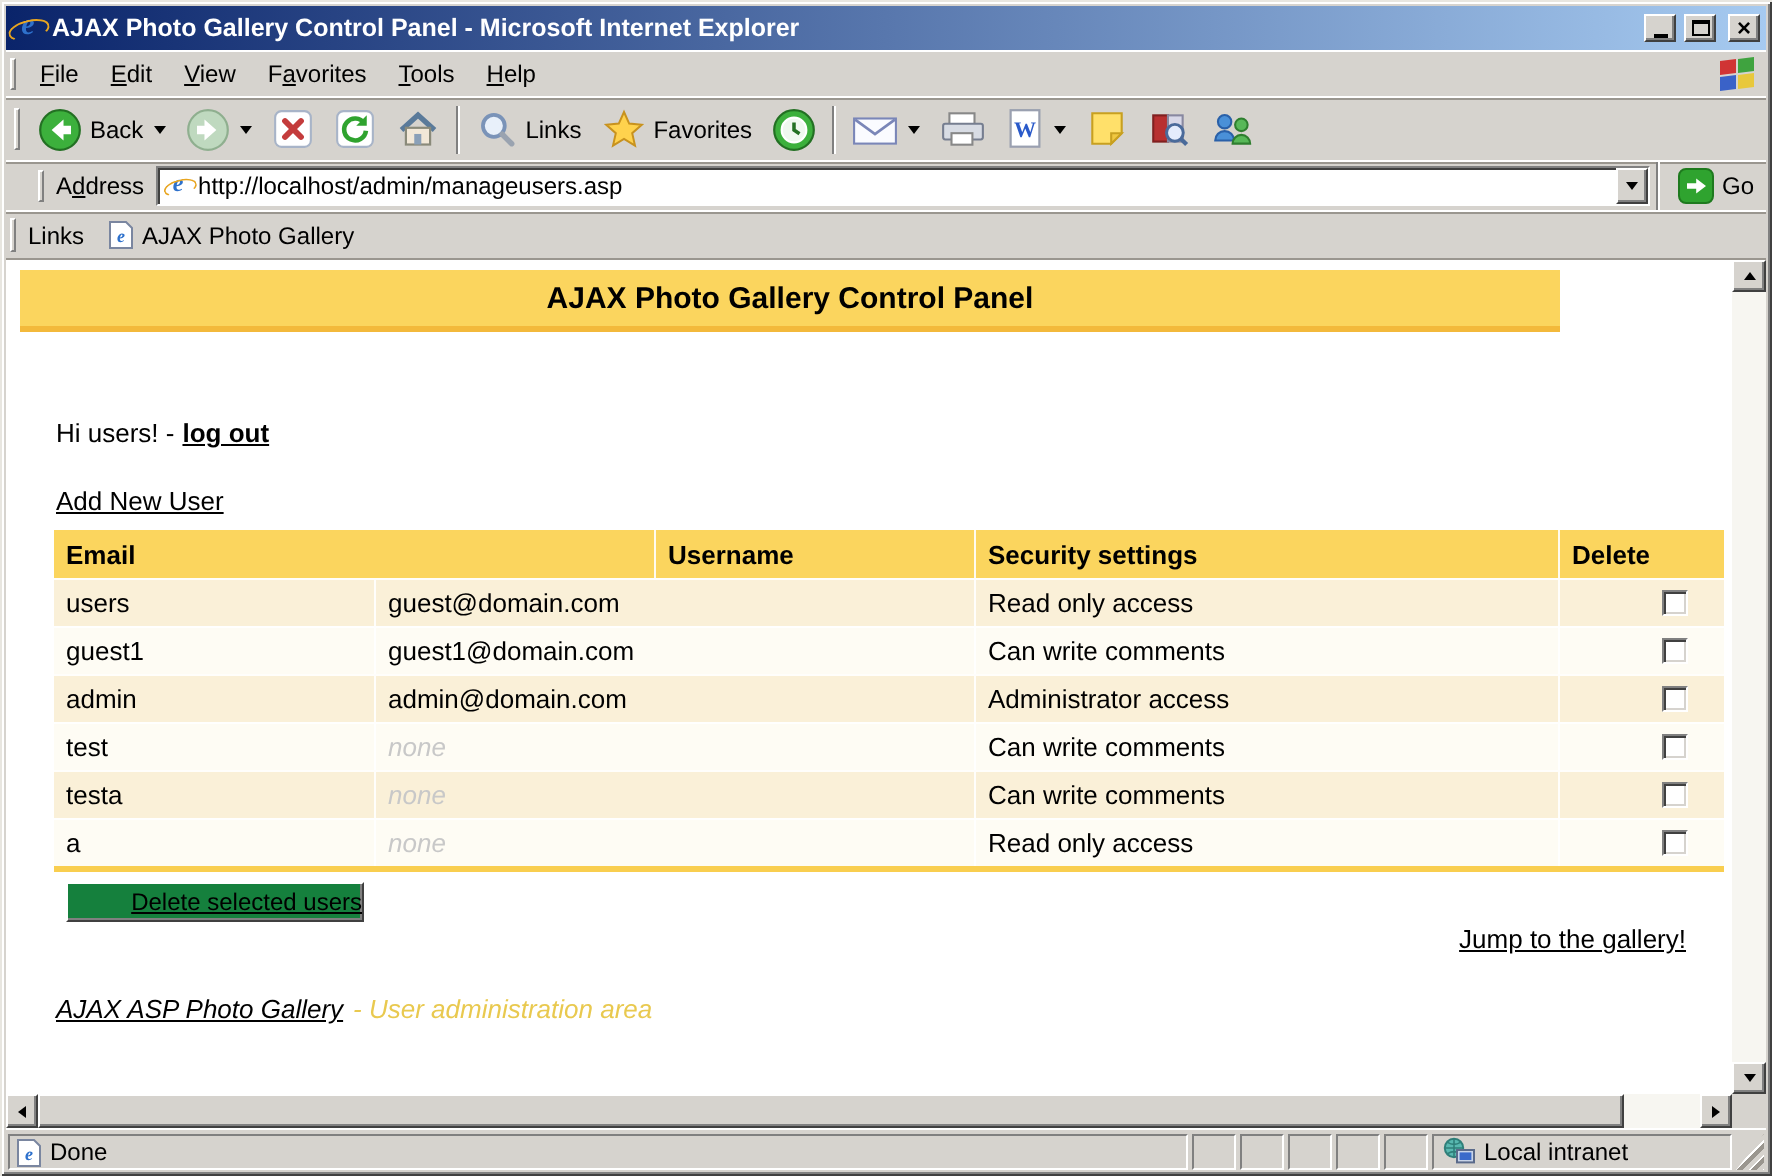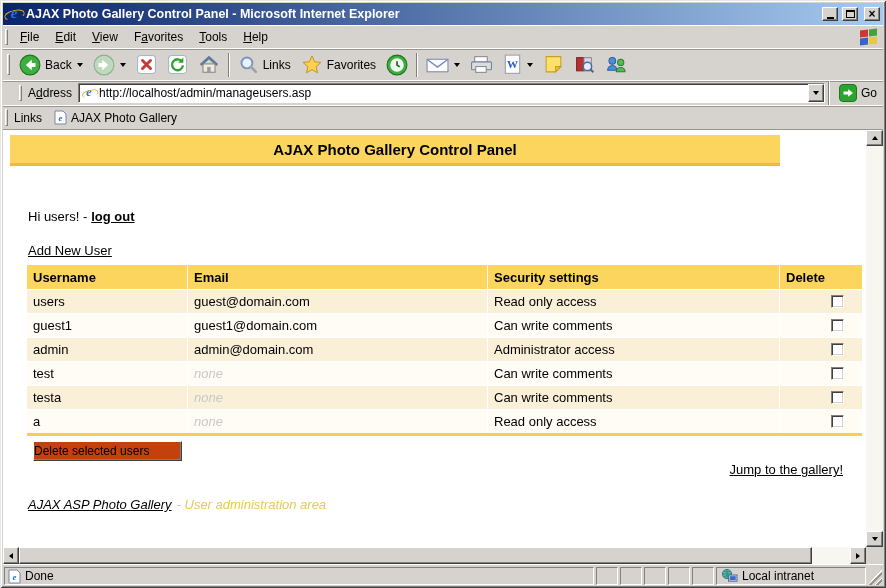--- a/index.html
+++ b/index.html
@@ -81,21 +81,21 @@
   .t-head { background:#FBD55E; font-weight:bold; }
   .t-body .t-row:nth-child(odd) { background:#FAF0D8; }
   .t-body .t-row:nth-child(even){ background:#FEFCF4; }
   .t-body .t-row { border-top:1px solid rgba(255,255,255,.9); }
   .cell { height:100%; display:flex; align-items:center; padding-left:6px; }
   .cell + .cell { border-left:1px solid rgba(255,255,255,.9); }
   .c-user { width:160px; } .c-email { width:300px; } .c-sec { width:292px; } .c-del { width:83px; }
   .muted { font-style:italic; color:#C8C8C8; }
   input.del-check { appearance:none; -webkit-appearance:none; width:13px; height:13px; background:#fff; border:1px solid; border-color:#808080 #fff #fff #808080; box-shadow: inset 1px 1px 0 #404040, inset -1px -1px 0 #D6D3CE; margin-left:45px; }
 
-  .delete-btn { position:absolute; left:30px; top:311px; width:149px; height:20px; background:#c2410c; border:1px solid; border-color:#fff #404040 #404040 #fff; box-shadow: inset -1px -1px 0 #808080; font:12px "Liberation Sans",sans-serif; text-align:left; line-height:18px; }
+  .delete-btn { position:absolute; left:30px; top:311px; width:149px; height:20px; background:#15803d; border:1px solid; border-color:#fff #404040 #404040 #fff; box-shadow: inset -1px -1px 0 #808080; font:12px "Liberation Sans",sans-serif; text-align:right; line-height:18px;text-decoration:underline; }
   .jump-link { position:absolute; right:23px; top:332px; text-decoration:underline; color:#000; }
   .page-footer { position:absolute; left:25px; top:367px; font-style:italic; }
   .footer-gallery-link { text-decoration:underline; color:#000; }
   .footer-area { color:#E9C94F; margin-left:5px; }
 
   
   .vscroll { width:17px; flex:0 0 17px; display:flex; flex-direction:column; background:#F7F6F1; }
   .sc-btn { width:17px; height:16px; flex:0 0 16px; background:#D6D3CE; border:1px solid; border-color:#fff #404040 #404040 #fff; box-shadow:inset -1px -1px 0 #808080; display:flex; align-items:center; justify-content:center; }
   .vtrack { flex:1; background:#F7F6F1; }
   .arr-up   { width:0;height:0;border-left:3.5px solid transparent;border-right:3.5px solid transparent;border-bottom:4.5px solid #000; }
@@ -344,22 +344,22 @@
       </div>
 
       <div class="greeting">
         <span>Hi users! -</span><a class="logout-link" href="#">log out</a>
       </div>
 
       <a class="add-user-link" href="#">Add New User</a>
 
       <div class="user-table">
         <div class="t-row t-head">
+          <span class="cell c-email">Email</span>
           <span class="cell c-user">Username</span>
-          <span class="cell c-email">Email</span>
           <span class="cell c-sec">Security settings</span>
           <span class="cell c-del">Delete</span>
         </div>
         <div class="t-body">
           <div class="t-row">
             <span class="cell c-user">users</span>
             <span class="cell c-email">guest@domain.com</span>
             <span class="cell c-sec">Read only access</span>
             <span class="cell c-del">
                 <input type="checkbox" class="del-check" style="">

